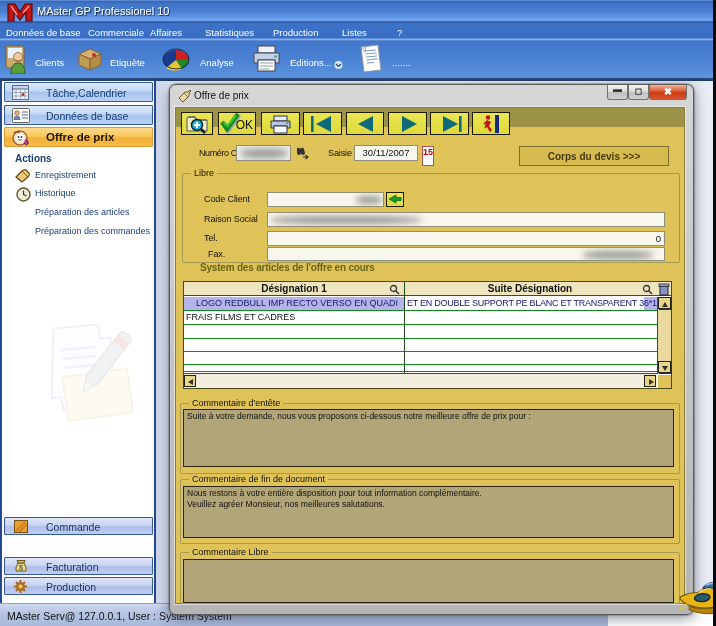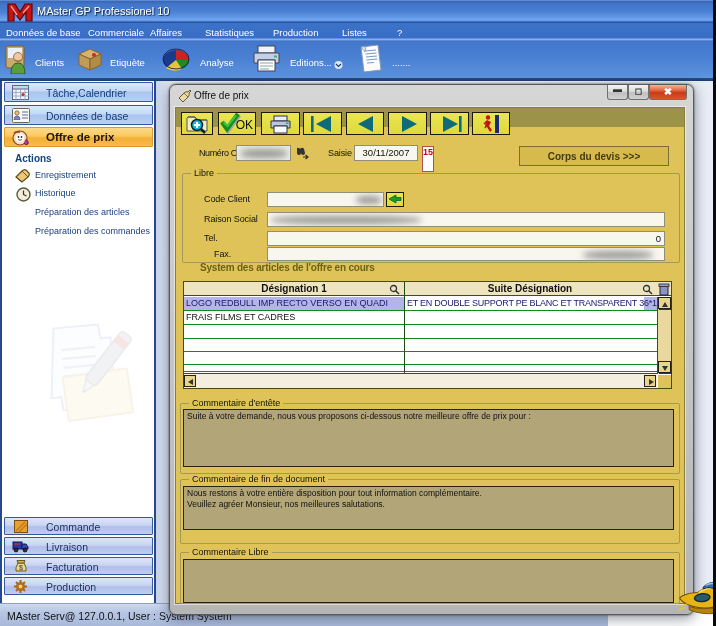--- a/index.html
+++ b/index.html
@@ -168,30 +168,20 @@
       <path d="M74 70 L84 70 L80 82 Z" fill="#d8d0c0" stroke="#5a6068" stroke-width="1.2"></path>
     </g>
   </svg>
   <div class="sbar small" style="top:436px">
     <svg width="14" height="13" viewBox="0 0 14 13" style="position:absolute;left:9px;top:2px">
         <rect x="0.5" y="0.5" width="13" height="12" fill="#e8a030" stroke="#7a5010" stroke-width="1"></rect>
         <path d="M2 11 L11 2 M5 12 L13 4" stroke="#c87818" stroke-width="1.5"></path>
       </svg>
     <span class="t">Commande</span>
     </div>
-  <div class="sbar small" style="top:456px">
-    <svg width="17" height="13" viewBox="0 0 17 13" style="position:absolute;left:7px;top:2px">
-        <rect x="1" y="2" width="9" height="7" fill="#2838a0" stroke="#101860" stroke-width="1"></rect>
-        <path d="M10 4 L14 4 L16 7 L16 9 L10 9 Z" fill="#3848b0" stroke="#101860" stroke-width="1"></path>
-        <circle cx="4" cy="10" r="2" fill="#303030" stroke="#000" stroke-width="0.7"></circle>
-        <circle cx="13" cy="10" r="2" fill="#303030" stroke="#000" stroke-width="0.7"></circle>
-        <path d="M2 4 L8 4" stroke="#c03030" stroke-width="1.5"></path>
-      </svg>
-    <span class="t">Livraison</span>
-    </div>
   <div class="sbar small" style="top:476px">
     <svg width="14" height="14" viewBox="0 0 14 14" style="position:absolute;left:9px;top:1px">
         <path d="M4 4 Q1 9 2 12 L12 12 Q13 9 10 4 Z" fill="#e8d890" stroke="#6b5a18" stroke-width="1"></path>
         <path d="M4 4 L10 4 L11 1.5 L3 1.5 Z" fill="#c8b860" stroke="#6b5a18" stroke-width="1"></path>
         <text x="7" y="10.5" font-size="7" text-anchor="middle" fill="#333" font-family="Liberation Sans">$</text>
       </svg>
     <span class="t">Facturation</span>
     </div>
   <div class="sbar small" style="top:496px">
     <svg width="15" height="15" viewBox="0 0 15 15" style="position:absolute;left:8px;top:1px">
@@ -282,42 +272,42 @@
     <div class="lab" style="left:6px;top:40px;letter-spacing:-0.4px">Numéro Offre</div>
     <div class="fld" style="left:60px;top:37px;width:55px;height:16px;background:#ecece8;overflow:hidden">
         <span class="smudge" style="left:4px;top:3px;width:46px;height:9px"></span>
       </div>
     <svg class="a" style="left:119px;top:38px" width="14" height="14" viewBox="0 0 14 14">
         <path d="M2 2 Q4 1 5 3 L6 2 Q8 1 9 3 L10 7 Q10 9 8 9 Q6 9 6 7 Q6 9 4 9 Q2 9 2 7 Z" fill="#333"></path>
         <path d="M8 11 L13 11 M10.5 9 L13 11 L10.5 13" stroke="#333" stroke-width="1.2" fill="none"></path>
       </svg>
     <div class="lab" style="left:135px;top:40px">Saisie Le :</div>
     <div class="fld" style="left:178px;top:37px;width:64px;height:16px;text-align:center;padding-top:1px">30/11/2007</div>
-    <div class="a" style="left:246px;top:38px;width:12px;height:26px;background:#fff;border:1px solid #b05050;color:#c00;font-size:9px;text-align:center;font-weight:bold">15</div>
+    <div class="a" style="left:246px;top:38px;width:12px;height:20px;background:#fff;border:1px solid #b05050;color:#c00;font-size:9px;text-align:center;font-weight:bold">15</div>
     <div class="a" style="left:343px;top:38px;width:150px;height:20px;background:#d7ba4d;border:1px solid #7c6f2c;text-align:center;font-size:10px;font-weight:bold;color:#453a10;padding-top:4px">Corps du devis &gt;&gt;&gt;</div>
 
     <div class="group" style="left:6px;top:65px;width:498px;height:90px">
         <span class="gl">Libre</span>
       </div>
     <div class="lab" style="left:11px;top:86px">Code Client</div>
     <div class="fld" style="left:91px;top:84px;width:117px;height:15px;overflow:hidden">
         <span class="smudge" style="left:88px;top:3px;width:26px;height:8px"></span>
       </div>
     <div class="a" style="left:210px;top:84px;width:18px;height:15px;background:linear-gradient(to bottom,#eae553,#dfd93c);border:1px solid #1a1a00">
         <svg width="14" height="11" viewBox="0 0 14 11" style="position:absolute;left:1px;top:1px">
           <path d="M1 5 L8 1 L8 3.5 L13 3.5 L13 6.5 L8 6.5 L8 9 Z" fill="#1c9c1c" stroke="#063" stroke-width="0.8"></path>
         </svg>
       </div>
     <div class="lab" style="left:11px;top:106px">Raison Social</div>
     <div class="fld" style="left:91px;top:104px;width:398px;height:15px;overflow:hidden">
         <span class="smudge" style="left:3px;top:3px;width:150px;height:8px"></span>
       </div>
     <div class="lab" style="left:11px;top:125px">Tel.</div>
     <div class="fld" style="left:91px;top:123px;width:398px;height:15px;text-align:right;padding:1px 3px 0 0">0</div>
-    <div class="lab" style="left:21px;top:141px">Fax.</div>
+    <div class="lab" style="left:15px;top:141px">Fax.</div>
     <div class="fld" style="left:91px;top:139px;width:398px;height:14px;overflow:hidden">
         <span class="smudge" style="left:315px;top:3px;width:70px;height:8px"></span>
       </div>
 
     <div class="lab" style="left:7px;top:154px;color:#6b6318;font-size:10px;font-weight:bold;letter-spacing:-0.2px">System des articles de l'offre en cours</div>
     <div class="a" id="table" style="left:7px;top:173px;width:489px;height:108px;background:#fff;border:1px solid #4a4a10">
       <div class="a" style="left:0;top:0;width:487px;height:14px;background:#eee5bf;border-bottom:1px solid #444;font-size:10px;font-weight:bold;color:#111">
         <span class="a" style="left:0;width:220px;text-align:center;top:1px">Désignation 1</span>
         <span class="a" style="left:221px;width:250px;text-align:center;top:1px">Suite Désignation</span>
         <svg class="a" style="left:205px;top:2px" width="11" height="11" viewBox="0 0 11 11">
@@ -327,21 +317,21 @@
         <svg class="a" style="left:458px;top:2px" width="11" height="11" viewBox="0 0 11 11">
             <circle cx="4.5" cy="4.5" r="3" fill="none" stroke="#333" stroke-width="1.3"></circle>
             <line x1="7" y1="7" x2="10" y2="10" stroke="#333" stroke-width="1.5"></line>
           </svg>
         <svg class="a" style="left:474px;top:1px" width="12" height="13" viewBox="0 0 12 13">
             <rect x="2" y="3" width="8" height="9" fill="#8a93c8" stroke="#222" stroke-width="1"></rect>
             <rect x="1" y="1" width="10" height="2.5" fill="#99a2d2" stroke="#222" stroke-width="0.8"></rect>
           </svg>
       </div>
 
-      <div class="a" style="left:0;top:15px;width:220px;height:13px;background:#b4b4ea;font-size:9px;color:#18186e;white-space:nowrap;overflow:hidden;padding:1px 0 0 2px">LOGO REDBULL IMP RECTO VERSO EN QUADI</div>
+      <div class="a" style="left:0;top:15px;width:220px;height:13px;background:#b4b4ea;font-size:9px;color:#18186e;white-space:nowrap;overflow:hidden;padding:1px 0 0 12px">LOGO REDBULL IMP RECTO VERSO EN QUADI</div>
 
       <div class="a" style="left:221px;top:15px;width:252px;height:13px;background:#fff;font-size:9px;color:#18186e;white-space:nowrap;overflow:hidden;padding:1px 0 0 2px"><span class="a" style="left:239px;top:0;width:13px;height:13px;background:#b4b4ea"></span><span style="position:relative;letter-spacing:-0.25px">ET EN DOUBLE SUPPORT PE BLANC ET TRANSPARENT 36*1</span></div>
       <div class="a" style="left:0;top:29px;width:220px;height:13px;font-size:9px;color:#111;white-space:nowrap;overflow:hidden;padding:1px 0 0 2px">FRAIS FILMS ET CADRES</div>
 
       <div class="a" style="left:0;top:28px;width:473px;height:1px;background:#0f8a1f"></div>
       <div class="a" style="left:0;top:42px;width:473px;height:1px;background:#0f8a1f"></div>
       <div class="a" style="left:0;top:56px;width:473px;height:1px;background:#0f8a1f"></div>
       <div class="a" style="left:0;top:69px;width:473px;height:1px;background:#0f8a1f"></div>
       <div class="a" style="left:0;top:82px;width:473px;height:1px;background:#0f8a1f"></div>
       <div class="a" style="left:0;top:89px;width:473px;height:1px;background:#0f8a1f"></div>
@@ -367,21 +357,21 @@
       <div class="a" style="left:474px;top:93px;width:13px;height:13px;background:#dfc358"></div>
     </div>
 
     <div class="group" style="left:4px;top:295px;width:500px;height:71px">
         <span class="gl">Commentaire d'entête</span>
       </div>
     <div class="cmt" style="left:7px;top:301px;width:491px;height:58px">Suite à votre demande, nous vous proposons ci-dessous notre meilleure offre de prix pour :</div>
     <div class="group" style="left:4px;top:371px;width:500px;height:65px">
         <span class="gl">Commentaire de fin de document</span>
       </div>
-    <div class="cmt" style="left:7px;top:378px;width:491px;height:44px">Nous restons à votre entière disposition pour tout information complémentaire.<br>Veuillez agréer Monsieur, nos meilleures salutations.</div>
+    <div class="cmt" style="left:7px;top:378px;width:491px;height:52px">Nous restons à votre entière disposition pour tout information complémentaire.<br>Veuillez agréer Monsieur, nos meilleures salutations.</div>
     <div class="group" style="left:4px;top:444px;width:500px;height:52px">
         <span class="gl">Commentaire Libre</span>
       </div>
     <div class="cmt" style="left:7px;top:451px;width:491px;height:44px"></div>
   </div>
 </div>
 
 <svg class="a" style="left:677px;top:579px" width="40" height="46" viewBox="0 0 46 50">
   <path d="M24 14 Q34 6 44 10 L46 12 L46 30 Q30 34 18 30 Q8 27 4 22 Q2 20 6 18 Q14 14 24 14 Z" fill="#e8b414" stroke="#6b4a06" stroke-width="1.2"></path>
   <path d="M24 14 Q34 6 44 10 L45 11 Q36 8 26 15 Z" fill="#f8d858"></path>

